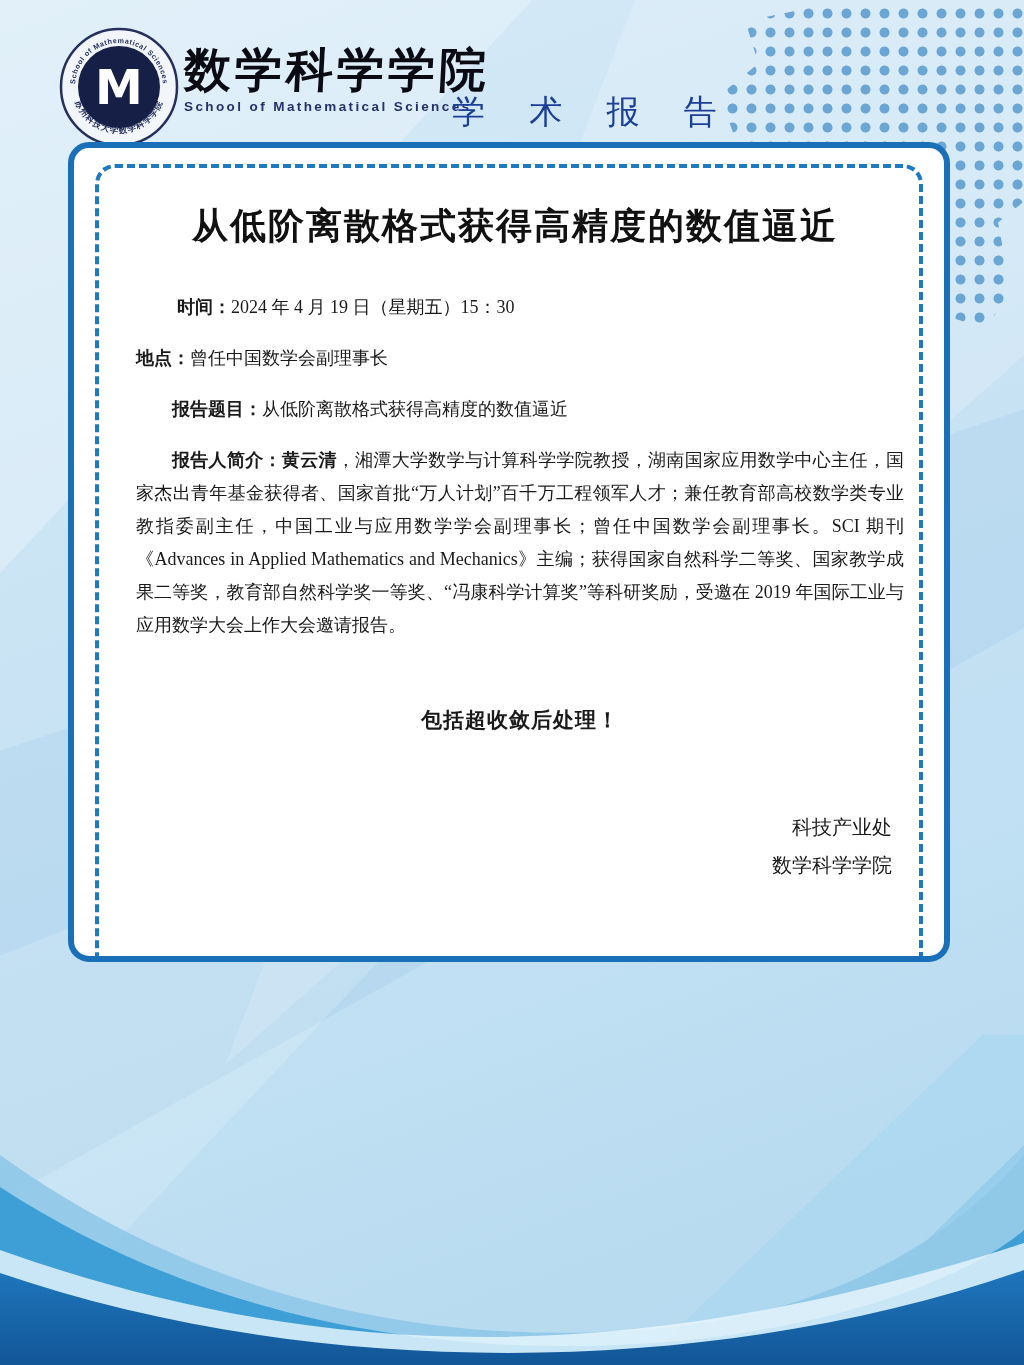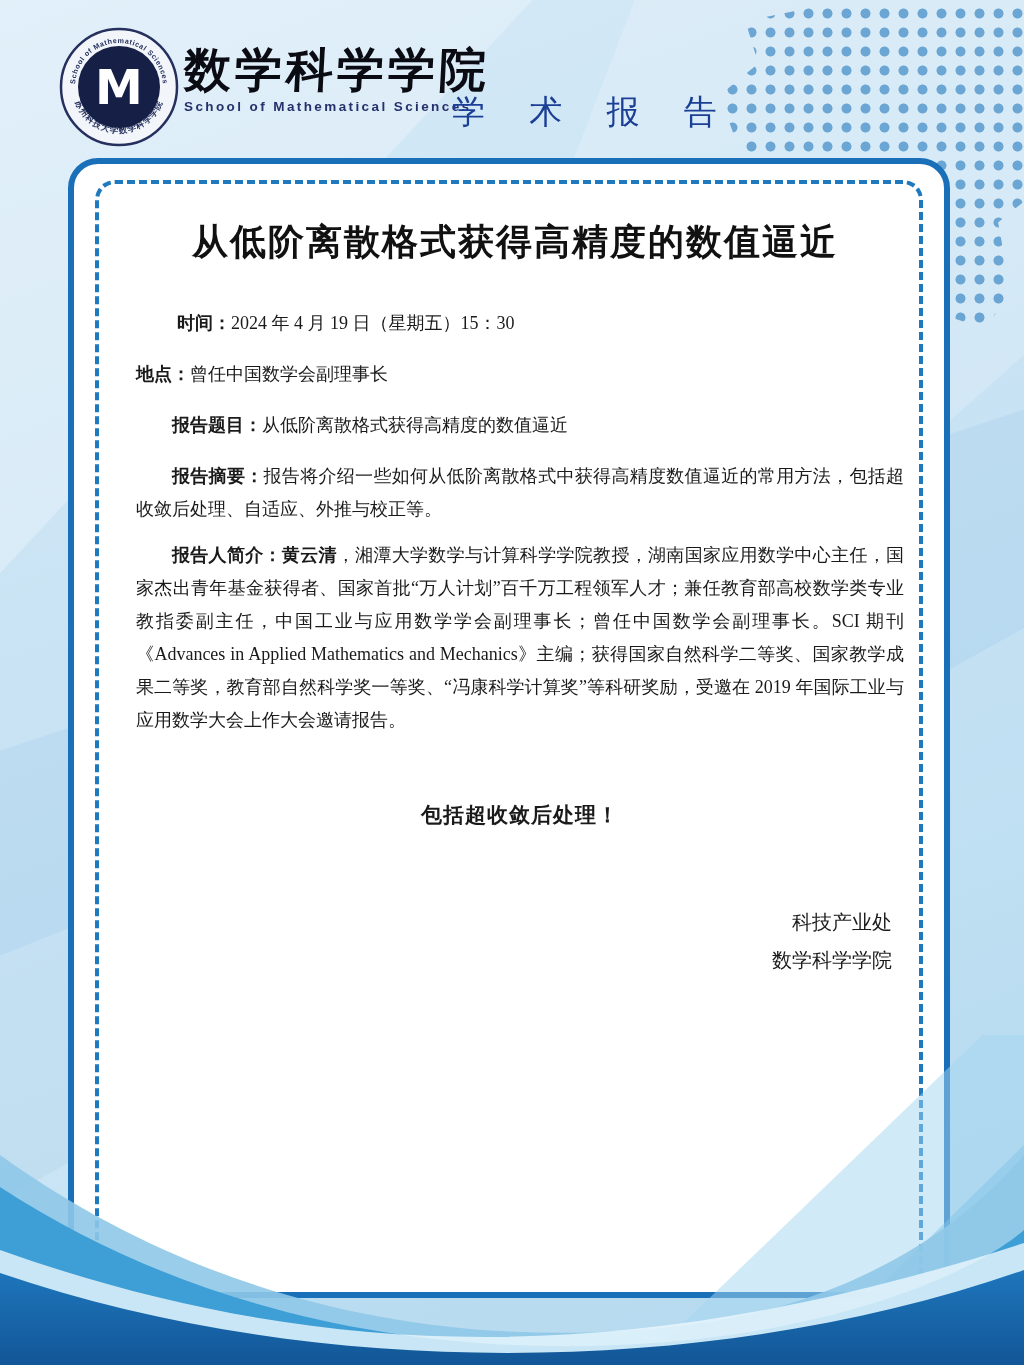--- a/index.html
+++ b/index.html
@@ -26,22 +26,22 @@
   .logo{position:absolute;left:58px;top:26px;width:122px;height:122px;}
   .names{position:absolute;left:184px;top:44px;}
   .cn-name{font-size:47px;font-weight:bold;color:#0b0b14;letter-spacing:4px;line-height:52px;
            font-family:"Liberation Serif","DejaVu Serif",serif;transform:skewX(-3deg);}
   .en-name{margin-top:3px;font-size:13.5px;font-weight:bold;color:#26306b;letter-spacing:2.4px;
            font-family:"Liberation Sans","DejaVu Sans",sans-serif;}
   .banner{position:absolute;left:452px;top:90px;font-size:33px;font-weight:normal;color:#1c3f96;
           letter-spacing:18px;font-family:"Liberation Serif","DejaVu Serif",serif;}
   
   .card{
-    position:absolute;left:68px;top:158px;width:882px;height:1140px;z-index:2;
-    background:#ffffff;border:6px solid #1a70b8;border-radius:30px;box-sizing:border-box;overflow:hidden;
+    position:absolute;left:68px;top:142px;width:882px;height:820px;z-index:2;
+    background:#ffffff;border:6px solid #1a70b8;border-radius:21px;box-sizing:border-box;overflow:hidden;
   }
   .card-dashed{
     position:absolute;left:21px;top:16px;right:21px;height:1180px;
     border:4px dashed #1f79bf;border-radius:20px;pointer-events:none;
   }
   .card-content{position:relative;padding:44px 40px 0 62px;color:#1a1a1a;}
   .poster-title{
     text-align:center;font-size:36px;font-weight:bold;color:#111;
     letter-spacing:2px;margin:10px 10px 0 0;
   }
@@ -95,21 +95,20 @@
     <div class="card-content">
       <div class="poster-title">从低阶离散格式获得高精度的数值逼近</div>
 
       <p class="meta-line first"><span class="lbl">时间：</span><span>2024 年 4 月 19 日（星期五）15：30</span></p>
 
       <p class="meta-line"><span class="lbl">地点：</span><span>曾任中国数学会副理事长</span></p>
 
       <p class="meta-line indent"><span class="lbl">报告题目：</span><span>从低阶离散格式获得高精度的数值逼近</span></p>
 
 
-      <p class="para"><span class="lbl">报告摘要：</span><span>报告将介绍一些如何从低阶离散格式中获得高精度数值逼近的常用方法，包括超收敛后处理、自适应、外推与校正等。</span></p>
 
       <p class="para"><span class="lbl">报告人简介：</span><span class="lbl">黄云清</span><span>，湘潭大学数学与计算科学学院教授，湖南国家应用数学中心主任，国家杰出青年基金获得者、国家首批“万人计划”百千万工程领军人才；兼任教育部高校数学类专业教指委副主任，中国工业与应用数学学会副理事长；曾任中国数学会副理事长。SCI 期刊《Advances in Applied Mathematics and Mechanics》主编；获得国家自然科学二等奖、国家教学成果二等奖，教育部自然科学奖一等奖、“冯康科学计算奖”等科研奖励，受邀在 2019 年国际工业与应用数学大会上作大会邀请报告。</span></p>
 
       <div class="welcome">包括超收敛后处理！</div>
 
       <div class="signatures">
         <div>科技产业处</div>
         <div>数学科学学院</div>
       </div>
     </div>

